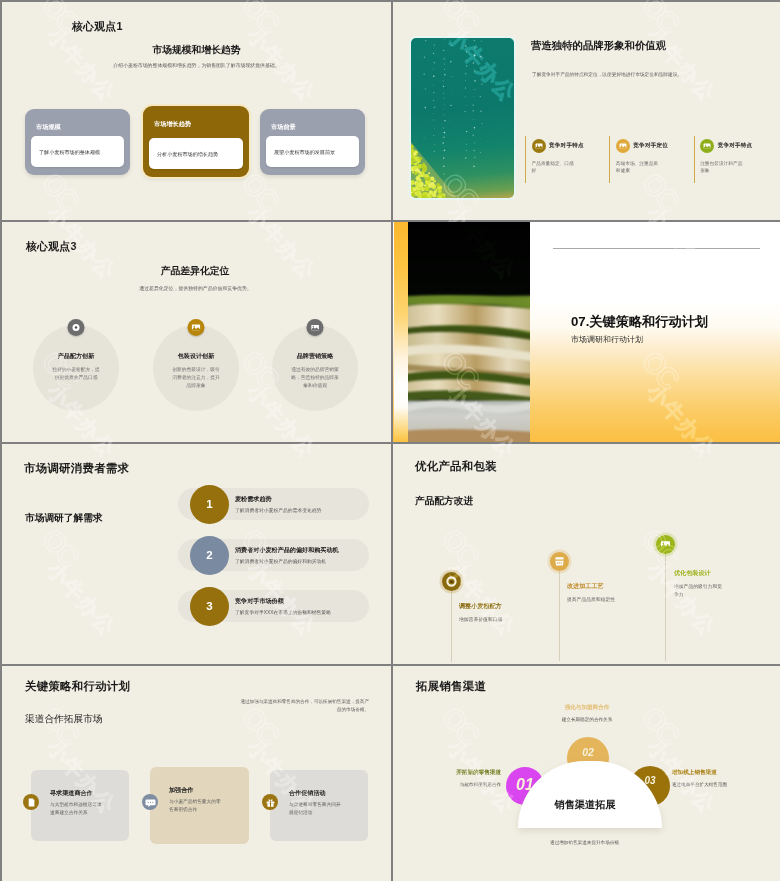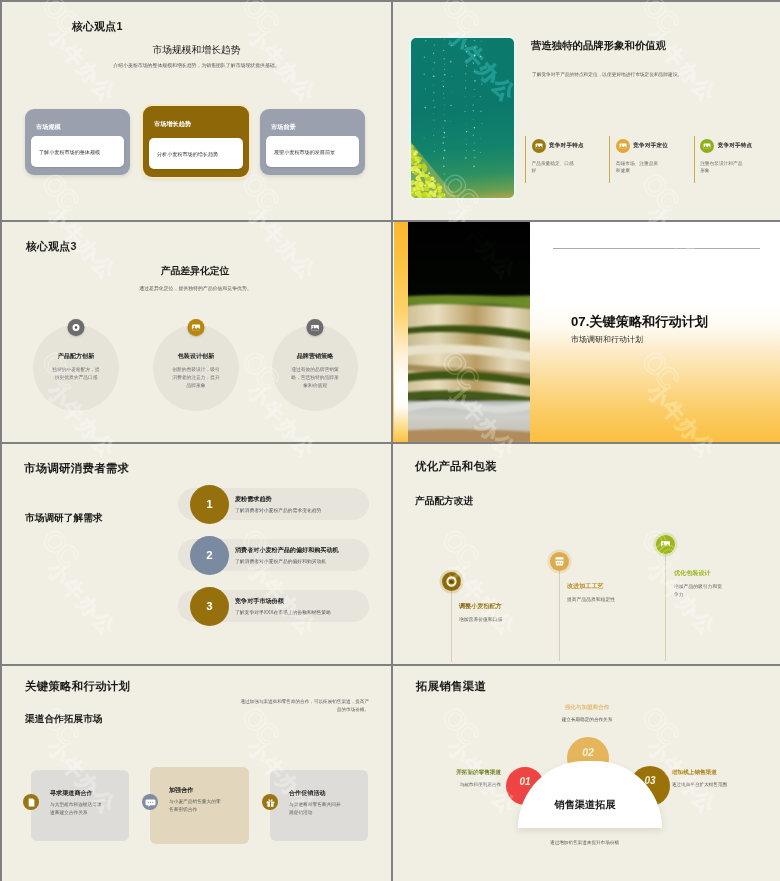--- a/index.html
+++ b/index.html
@@ -61,42 +61,42 @@
   .s6-sh { position:absolute; left:22px; top:51px; font-size:9.7px; font-weight:bold; color:#1a1a1a;text-align:center; }
   .s6-pin { position:absolute; width:19px; }
   .s6-pin .dot { width:19px; height:19px; border-radius:50%; display:block; position:relative; z-index:2;}
   .s6-pin .stem { position:absolute; left:9px; top:14px; width:1px; background:#d6cfbb; }
   .s6-lbl { position:absolute; width:50px; word-break:break-all;}
   .s6-lbl .lt { font-size:6.1px; font-weight:bold; }
   .s6-lbl .lb { margin-top:5px; font-size:4.8px; color:#5a5a58; line-height:1.6; }
 
   
   .s7-h { left:23px; top:13px; font-size:11.4px; }
-  .s7-sh { position:absolute; left:23px; top:47px; font-size:9.7px; font-weight:bold; color:#1a1a1a; }
+  .s7-sh { position:absolute; left:23px; top:47px; font-size:9.7px; font-weight:normal; color:#1a1a1a; }
   .s7-desc { position:absolute; right:22px; top:32px; width:130px; text-align:right; font-size:4.6px; color:#5a5a58; line-height:1.7; word-break:break-all;}
   .s7-card { position:absolute; border-radius:6px; }
   .s7-ic { position:absolute; width:16px; height:16px; border-radius:50%; left:-8px; top:50%; margin-top:-12px; z-index:3;}
   .s7-t { position:absolute; left:19px; top:19px; font-size:6.1px; font-weight:bold; color:#1a1a1a;}
   .s7-b { position:absolute; left:19px; top:31px; width:56px; font-size:4.7px; color:#5a5a58; line-height:1.6; word-break:break-all;}
 
   
   .s8-h { left:23px; top:13px; font-size:11.4px; }
   .s8-dome { position:absolute; left:125px; top:95px; width:144px; height:67px;
      border-radius:72px 72px 0 0; background:#fff; z-index:3; box-shadow:0 3px 7px rgba(120,110,80,.16);}
   .s8-c { position:absolute; border-radius:50%; color:#f6f2d8; font-weight:bold; font-style:italic;
      display:flex; align-items:flex-start; justify-content:center; }
   .s8-c span { margin-top:9px; }
   .s8-center { position:absolute; left:120px; top:132px; width:144px; text-align:center; font-size:10.2px; font-weight:bold; color:#1a1a1a; z-index:4;}
   .s8-lab { position:absolute; width:80px; }
   .s8-lab .t { font-size:5.6px; font-weight:bold; }
   .s8-lab .b { margin-top:5px; font-size:4.6px; color:#4d4d4b; }
   .s8-bottom { position:absolute; left:-6px; right:0; top:174px; text-align:center; font-size:4.6px; color:#5a5a58; }
   
   .s1-h { left:24px; top:17.5px; font-size:10.8px;margin-left:46px; }
-  .s1-sub { position:absolute; left:0; right:0; top:42px; text-align:center; font-size:9.8px; font-weight:normal; color:#1a1a1a;}
+  .s1-sub { position:absolute; left:0; right:0; top:42px; text-align:center; font-size:9.8px; font-weight:bold; color:#1a1a1a;}
   .s1-desc { position:absolute; left:0; right:0; top:60px; text-align:center; font-size:4.9px; color:#555; }
   .card { position:absolute; border-radius:9px; }
   .card .ct { position:absolute; left:11px; top:14px; font-size:6.2px; font-weight:bold; }
   .card .cb { position:absolute; left:6px; right:6px; bottom:8px; height:31px; background:#fff; border-radius:5px;
      box-shadow:0 1px 2px rgba(0,0,0,.10); }
   .card .cb span { position:absolute; left:8px; top:50%; transform:translateY(-50%); font-size:5.1px; color:#333; }
 </style>
 </head>
 <body>
 
@@ -619,21 +619,21 @@
             <path d="M8.5 7.4 C9.7 7.4 10.6 6.7 10.6 5.9 C10.6 5.3 10 5.1 9.5 5.4 C9 5.7 8.7 6.5 8.5 7.4 Z" fill="#fff"></path>
           </svg>
       </span>
       <div class="s7-t">合作促销活动</div>
       <div class="s7-b">与渠道商和零售商共同开展促销活动</div>
     </div>
   </div>
   <div class="slide">
     <div class="stitle s8-h">拓展销售渠道</div>
 
-    <div class="s8-c" style="left:113px;top:101px;width:38px;height:38px;background:#ef4444;font-size:10px;z-index:2;text-align:center;">
+    <div class="s8-c" style="left:113px;top:101px;width:38px;height:38px;background:#d946ef;font-size:16px;z-index:2;text-align:center;">
       <span>01</span>
       </div>
     <div class="s8-c" style="left:174px;top:71px;width:42px;height:42px;background:#e5b55c;font-size:10.5px;z-index:2;">
       <span>02</span>
       </div>
     <div class="s8-c" style="left:237px;top:100px;width:40px;height:40px;background:#9a7209;font-size:10px;z-index:2;">
       <span>03</span>
       </div>
 
     <div class="s8-dome"></div>

